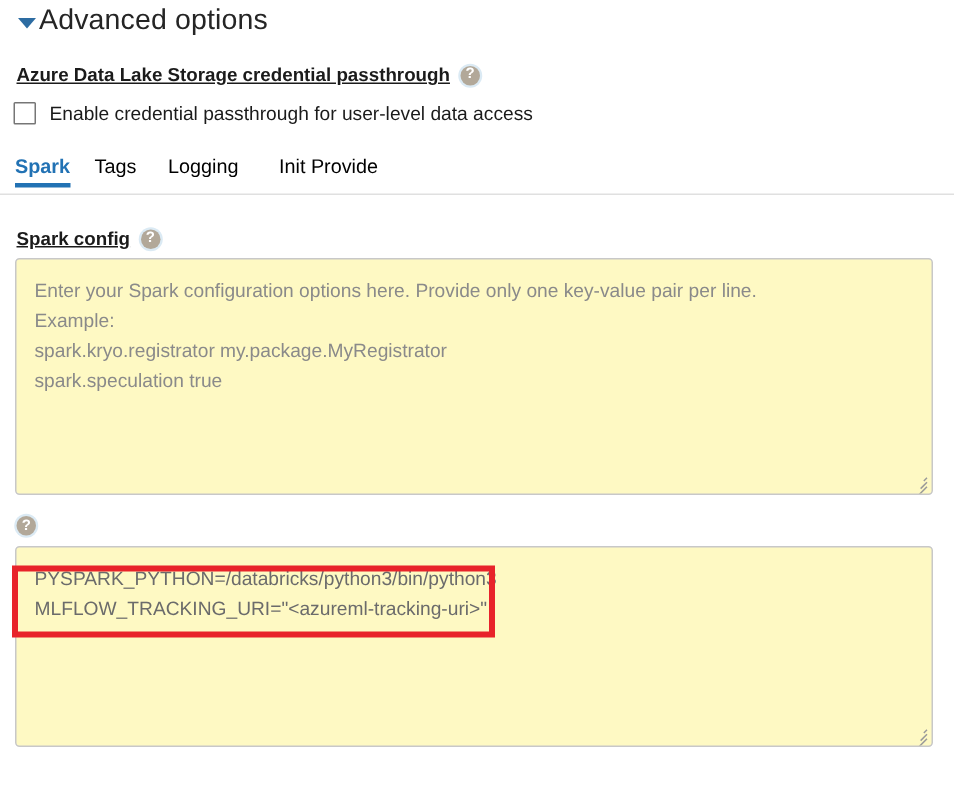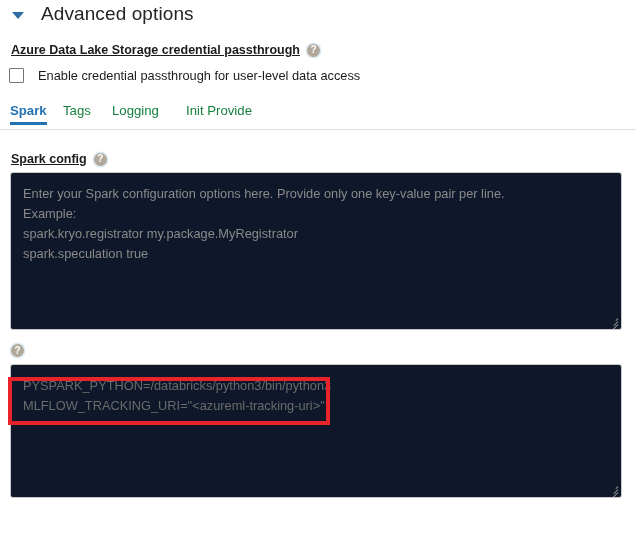--- a/index.html
+++ b/index.html
@@ -17,21 +17,21 @@
     -webkit-font-smoothing: antialiased;
   }
 
   
   .adv-header {
     position: absolute;
     left: 12px;
     top: 3px;
     display: flex;
     align-items: center;
-    gap: 17px;
+    gap: 2px;
     cursor: pointer;
   }
   .caret {
     width: 0;
     height: 0;
     border-left: 6px solid transparent;
     border-right: 6px solid transparent;
     border-top: 7px solid #2d6ca2;
     margin-top: 3px;
   }
@@ -78,21 +78,21 @@
     color: #ffffff;
     font-family: "Liberation Sans", sans-serif;
   }
 
   .checkbox-row {
     position: absolute;
     left: 9px;
     top: 68px;
     display: flex;
     align-items: flex-end;
-    gap: 14px;
+    gap: 9px;
     cursor: pointer;
   }
   .checkbox-box {
     width: 13px;
     height: 13px;
     border: 1px solid #767676;
     border-radius: 1px;
     background: #ffffff;
     flex: 0 0 auto;
   }
@@ -107,21 +107,21 @@
     position: absolute;
     left: 0;
     top: 103px;
     width: 564px;
     height: 27px;
   }
   .tab {
     position: absolute;
     top: 0;
     font-size: 13.2px;
-    color: #15803d;
+    color: #000000;
     cursor: pointer;
     padding-bottom: 7px;
     white-space: nowrap;
   }
   .tab.active {
     color: #2272b4;
     font-weight: bold;
   }
   .tab-underline {
     position: absolute;
@@ -144,21 +144,21 @@
   .spark-label { left: 11px; top: 152px; text-align: right; }
   .env-label   { left: 11px; top: 344px; }
 
   .textarea-box {
     position: absolute;
     left: 10px;
     width: 612px;
     box-sizing: border-box;
     border: 1px solid #c8c8c8;
     border-radius: 3px;
-    background: #0f172a;
+    background: #fef9c3;
     padding: 11px 12px 0 12px;
     overflow: hidden;
   }
   #spark-config-textarea { top: 172px; height: 158px; }
   #env-vars-textarea     { top: 364px; height: 134px; }
 
   .ta-line {
     font-size: 12.8px;
     line-height: 20px;
     color: #8a8a8a;

